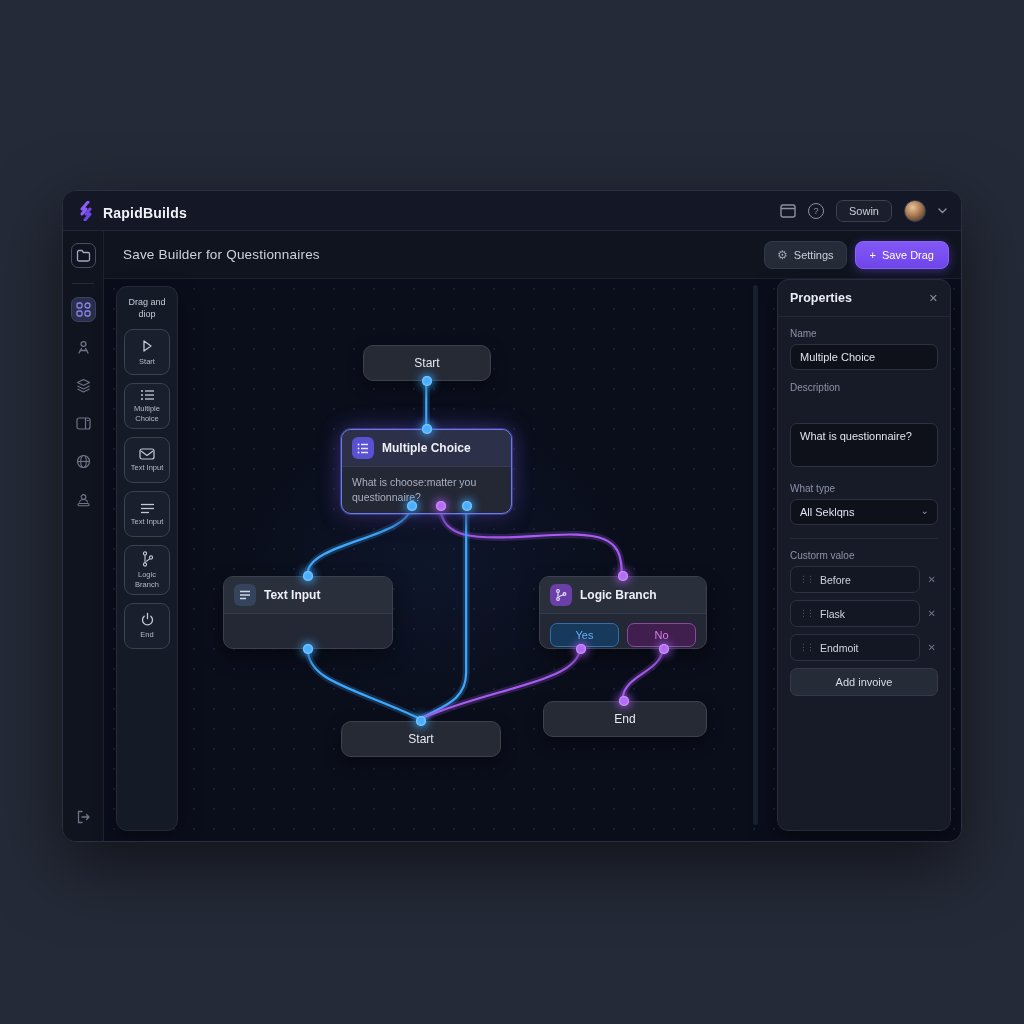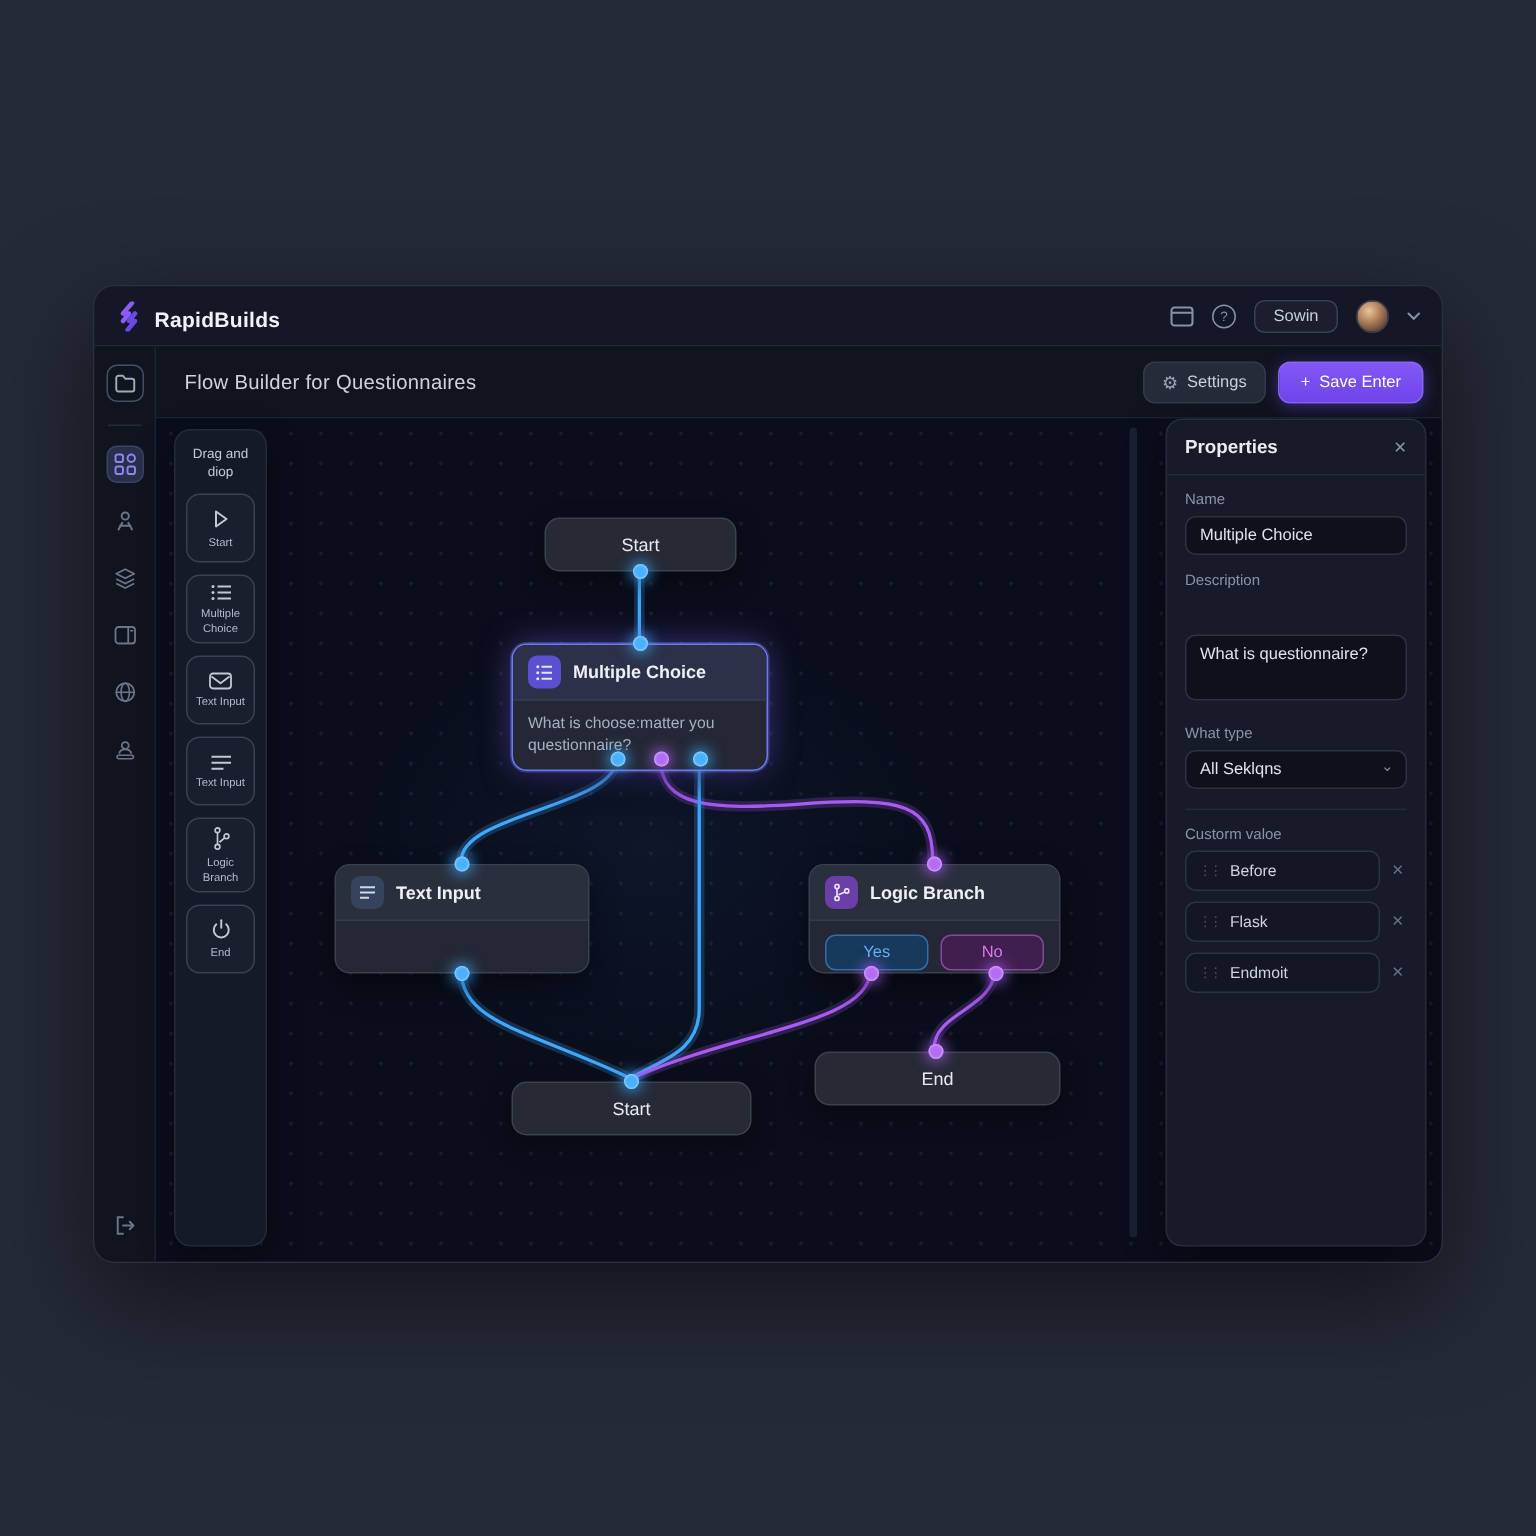--- a/index.html
+++ b/index.html
@@ -292,29 +292,29 @@
           <svg width="15" height="14" viewBox="0 0 15 14">
               <path d="M6 1.5 H2.5 V12.5 H6" stroke="currentColor" stroke-width="1.3" fill="none" stroke-linecap="round"></path>
               <path d="M6 7 H13 M10.5 4.5 L13 7 L10.5 9.5" stroke="currentColor" stroke-width="1.3" fill="none" stroke-linecap="round" stroke-linejoin="round"></path>
             </svg>
         </span>
       </span>
     </div>
 
     <div class="main">
       <div class="page-header">
-        <span class="page-title">Flow Builder for Questionnaires</span>
+        <span class="page-title">Save Builder for Questionnaires</span>
         <div class="header-actions">
           <button class="btn-settings">
             <span class="gear">⚙</span>
             <span>Settings</span>
           </button>
           <button class="btn-save">
             <span>+</span>
-            <span>Save Enter</span>
+            <span>Save Drag</span>
           </button>
         </div>
       </div>
 
       <div class="workspace">
         <div class="canvas-glow"></div>
 
         <svg class="edges" viewBox="0 0 859 564" preserveAspectRatio="none">
           <g>
             <path class="edge-blue edge-glow" d="M323,102 L323,150"></path>
@@ -520,19 +520,20 @@
             </div>
 
             <div class="custom-row">
               <div class="custom-chip">
                 <span class="drag-dots">⋮⋮</span>
                 <span class="chip-label">Endmoit</span>
               </div>
               <span class="chip-remove">✕</span>
             </div>
 
+            <button class="btn-add">Add invoive</button>
           </div>
         </div>
 
       </div>
     </div>
   </div>
 </div>
 
 </body></html>

